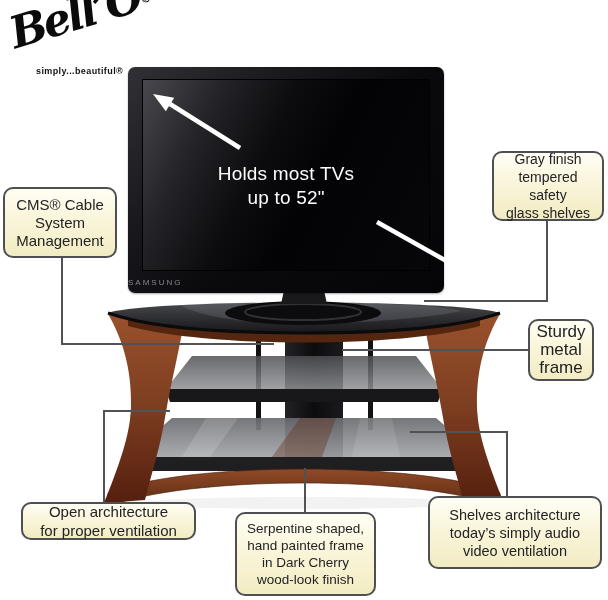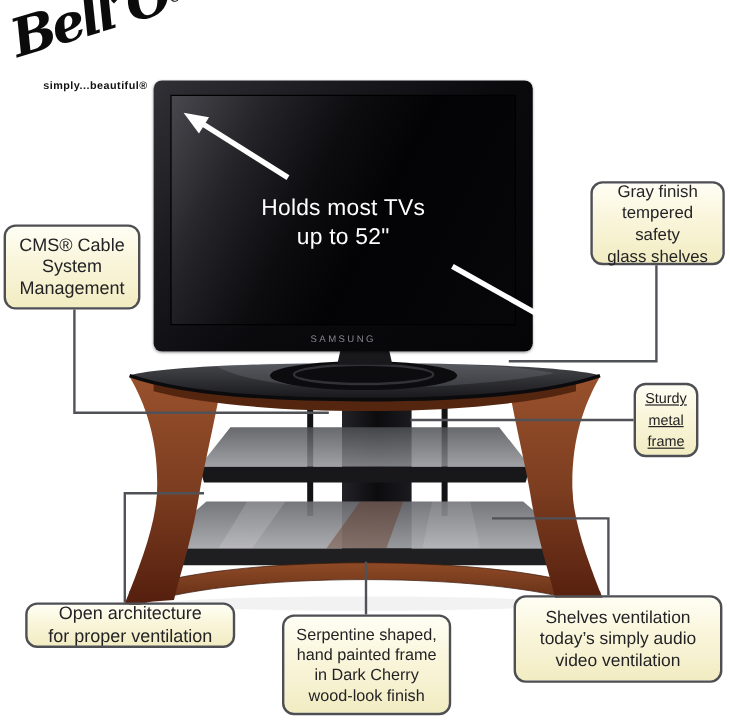--- a/index.html
+++ b/index.html
@@ -20,38 +20,38 @@
       background:linear-gradient(135deg,#303036 0%,#1a1a1f 28%,#0a0a0d 55%,#050507 100%);
       border-radius:7px;box-shadow:0 1px 2px rgba(0,0,0,.35);}
   .tv-screen{position:absolute;left:14px;top:12px;right:14px;bottom:22px;
       background:linear-gradient(117deg,#33333a 0%,#1f1f24 18%,#0d0d10 40%,#030305 58%,#07070a 100%);
       border:1px solid #000;}
   .tv-screen::after{content:"";position:absolute;inset:0;
       background:linear-gradient(117deg,rgba(255,255,255,.10) 0%,rgba(255,255,255,.03) 22%,transparent 42%);}
   .tv-text{position:absolute;left:0;right:0;top:95px;text-align:center;color:#fdfdfd;
       font-size:19px;line-height:24px;letter-spacing:.2px;z-index:3;}
   .tv-text span{display:block;}
-  .tv-brand{position:absolute;left:0;right:0;bottom:6px;text-align:center;
+  .tv-brand{position:absolute;left:0;right:0;bottom:6px;text-align:left;
       font-size:8px;letter-spacing:2px;color:#85858c;z-index:3;}
   .tv-arrows{position:absolute;inset:0;z-index:4;}
 
   
   .stand-svg{position:absolute;left:0;top:0;z-index:1;}
   .lines-svg{position:absolute;left:0;top:0;z-index:3;pointer-events:none;}
 
   
   .callout{position:absolute;z-index:4;box-sizing:border-box;
       background:linear-gradient(180deg,#fffef4 0%,#faf6dd 40%,#f2ecc2 100%);
       border:2px solid #4e4f53;border-radius:10px;color:#232325;
       display:flex;flex-direction:column;justify-content:center;
       text-align:center;padding:3px 4px;}
   .callout span{display:block;}
   .co-cms{left:3px;top:187px;width:114px;height:71px;font-size:15px;line-height:18px;}
   .co-glass{left:492px;top:151px;width:112px;height:70px;font-size:14px;line-height:18px;}
-  .co-frame{left:528px;top:319px;width:54px;height:62px;font-size:12px;line-height:18px;text-decoration:underline;}
+  .co-frame{left:528px;top:319px;width:66px;height:62px;font-size:17px;line-height:18px;}
   .co-vent{left:21px;top:502px;width:175px;height:38px;font-size:15px;line-height:19px;}
   .co-serp{left:235px;top:512px;width:141px;height:84px;font-size:13.5px;line-height:17px;}
   .co-comp{left:428px;top:496px;width:174px;height:73px;font-size:14.5px;line-height:18px;}
 </style>
 </head>
 <body>
 
 <div class="canvas">
 
   <div class="logo-script">
@@ -181,18 +181,18 @@
   </div>
 
   <div class="callout co-serp">
     <span>Serpentine shaped,</span>
     <span>hand painted frame</span>
     <span>in Dark Cherry</span>
     <span>wood-look finish</span>
   </div>
 
   <div class="callout co-comp">
-    <span>Shelves ventilation</span>
+    <span>Shelves architecture</span>
     <span>today’s simply audio</span>
     <span>video ventilation</span>
   </div>
 
 </div>
 
 </body></html>

